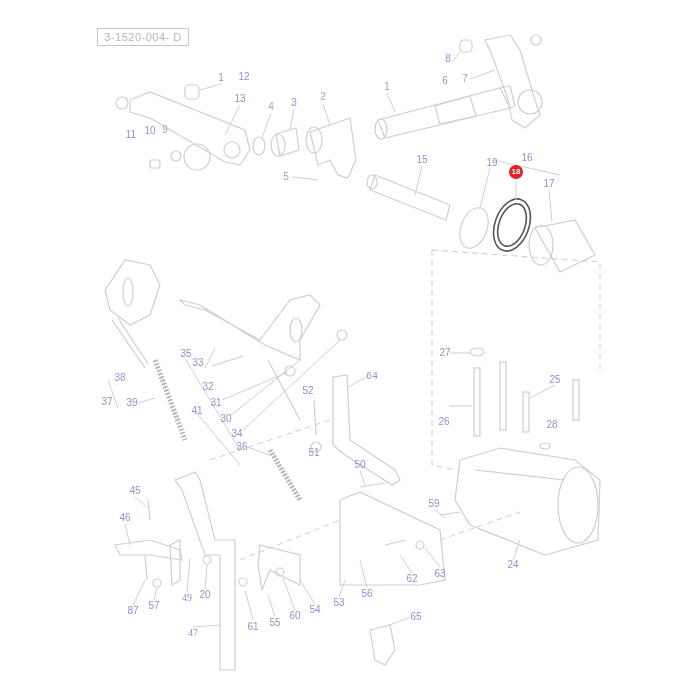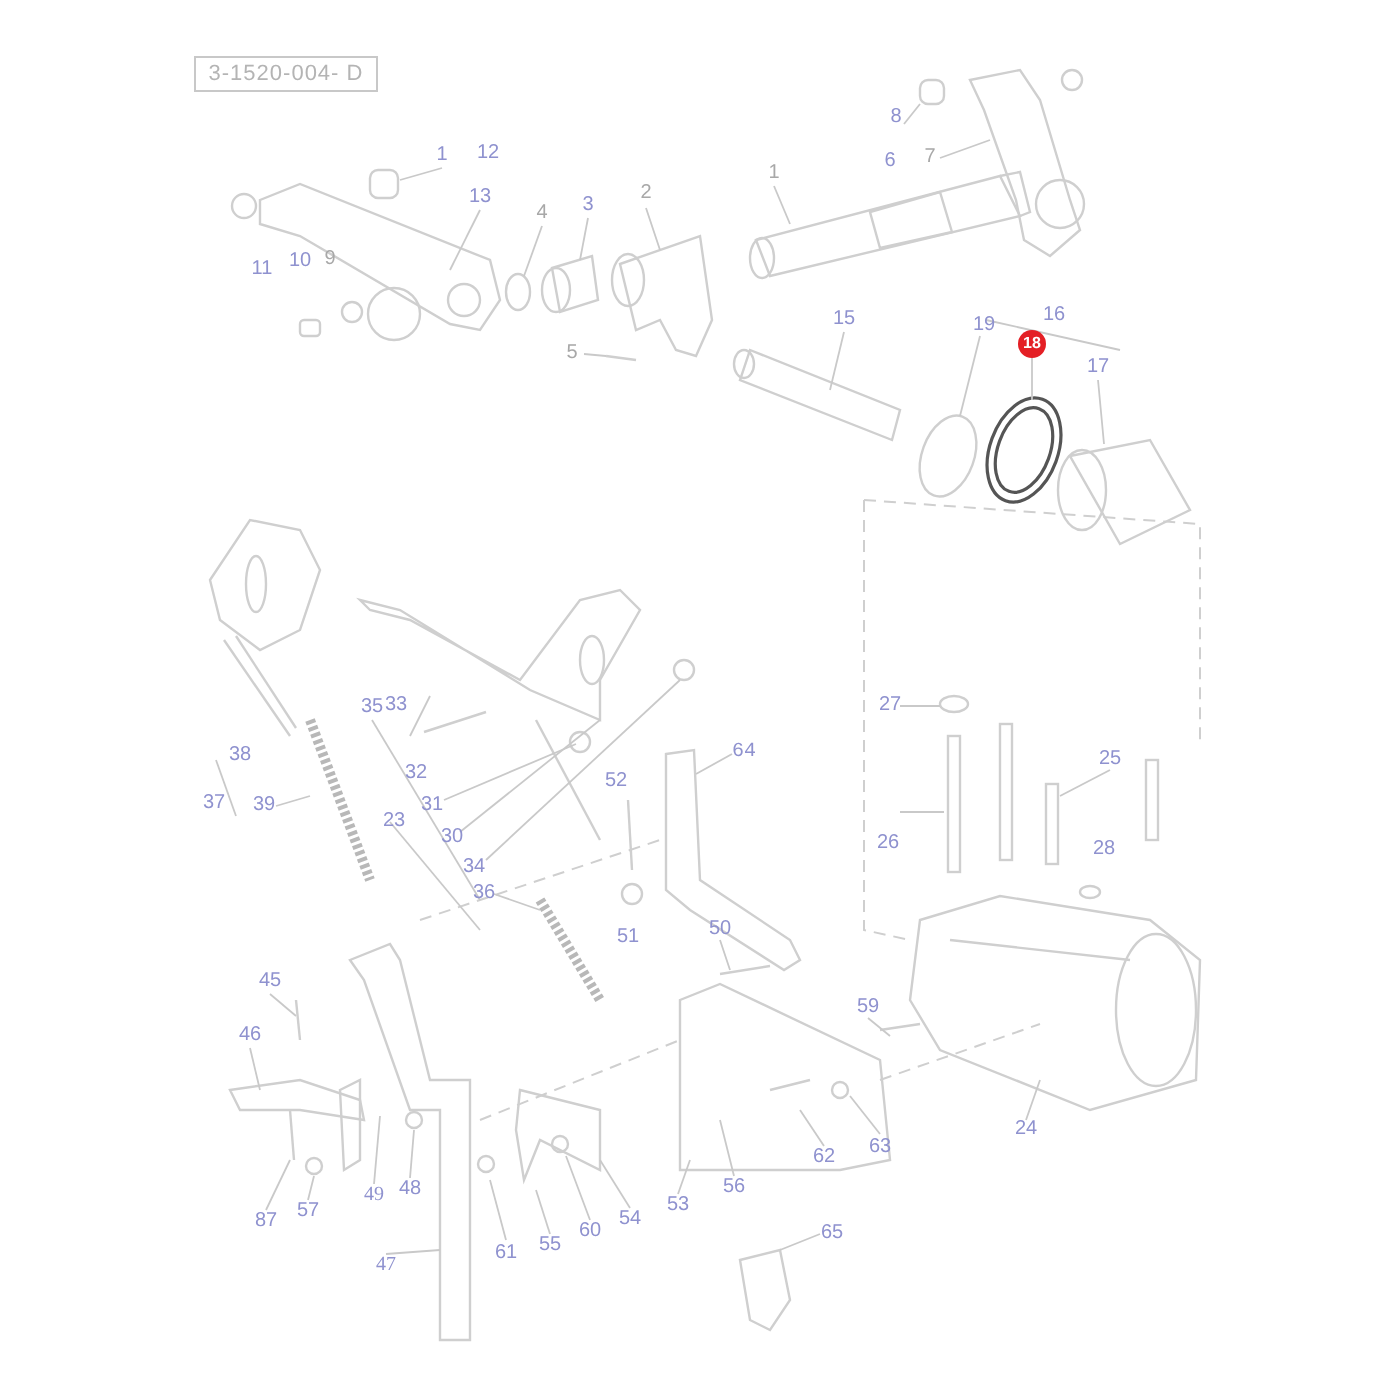--- a/index.html
+++ b/index.html
@@ -200,38 +200,38 @@
     <div class="lbl" style="left: 221px; top: 78px;">1</div>
     <div class="lbl" style="left: 422px; top: 160px;">15</div>
     <div class="lbl" style="left: 527px; top: 158px;">16</div>
     <div class="lbl" style="left: 549px; top: 184px;">17</div>
     <div class="lbl" style="left: 492px; top: 163px;">19</div>
     <div class="lbl" style="left: 513px; top: 565px;">24</div>
     <div class="lbl" style="left: 555px; top: 380px;">25</div>
     <div class="lbl" style="left: 444px; top: 422px;">26</div>
     <div class="lbl" style="left: 445px; top: 353px;">27</div>
     <div class="lbl" style="left: 552px; top: 425px;">28</div>
-    <div class="lbl" style="left: 197px; top: 411px;">23</div>
+    <div class="lbl" style="left: 197px; top: 411px;">41</div>
     <div class="lbl" style="left: 226px; top: 419px;">30</div>
     <div class="lbl" style="left: 216px; top: 403px;">31</div>
     <div class="lbl" style="left: 208px; top: 387px;">32</div>
-    <div class="lbl" style="left: 198px; top: 353px; text-align: right;">33</div>
+    <div class="lbl" style="left: 198px; top: 363px; text-align: right;">33</div>
     <div class="lbl" style="left: 237px; top: 434px;">34</div>
     <div class="lbl" style="left: 186px; top: 354px;">35</div>
     <div class="lbl" style="left: 242px; top: 447px;">36</div>
     <div class="lbl" style="left: 107px; top: 402px;">37</div>
     <div class="lbl" style="left: 120px; top: 378px;">38</div>
     <div class="lbl" style="left: 132px; top: 403px;">39</div>
     <div class="lbl" style="left: 135px; top: 491px;">45</div>
     <div class="lbl" style="left: 125px; top: 518px;">46</div>
     <div class="lbl" style="left: 193px; top: 633px; font-family: Liberation Serif, serif;">47</div>
-    <div class="lbl" style="left: 205px; top: 595px;">48</div>
+    <div class="lbl" style="left: 205px; top: 595px;">20</div>
     <div class="lbl" style="left: 187px; top: 598px; font-family: Liberation Serif, serif;">49</div>
     <div class="lbl" style="left: 360px; top: 465px;">50</div>
-    <div class="lbl" style="left: 314px; top: 469px;">51</div>
+    <div class="lbl" style="left: 314px; top: 453px;">51</div>
     <div class="lbl" style="left: 308px; top: 391px;">52</div>
     <div class="lbl" style="left: 339px; top: 603px;">53</div>
     <div class="lbl" style="left: 315px; top: 610px;">54</div>
     <div class="lbl" style="left: 275px; top: 623px;">55</div>
     <div class="lbl" style="left: 367px; top: 594px;">56</div>
     <div class="lbl" style="left: 154px; top: 606px;">57</div>
     <div class="lbl" style="left: 133px; top: 611px;">87</div>
     <div class="lbl" style="left: 434px; top: 504px;">59</div>
     <div class="lbl" style="left: 295px; top: 616px;">60</div>
     <div class="lbl" style="left: 253px; top: 627px;">61</div>

